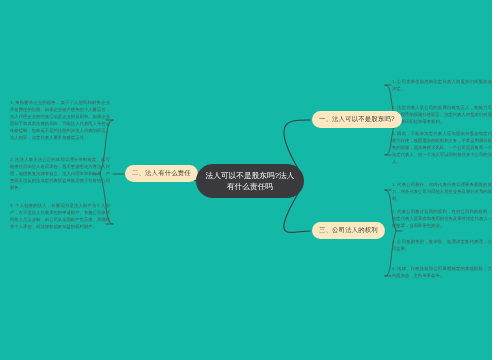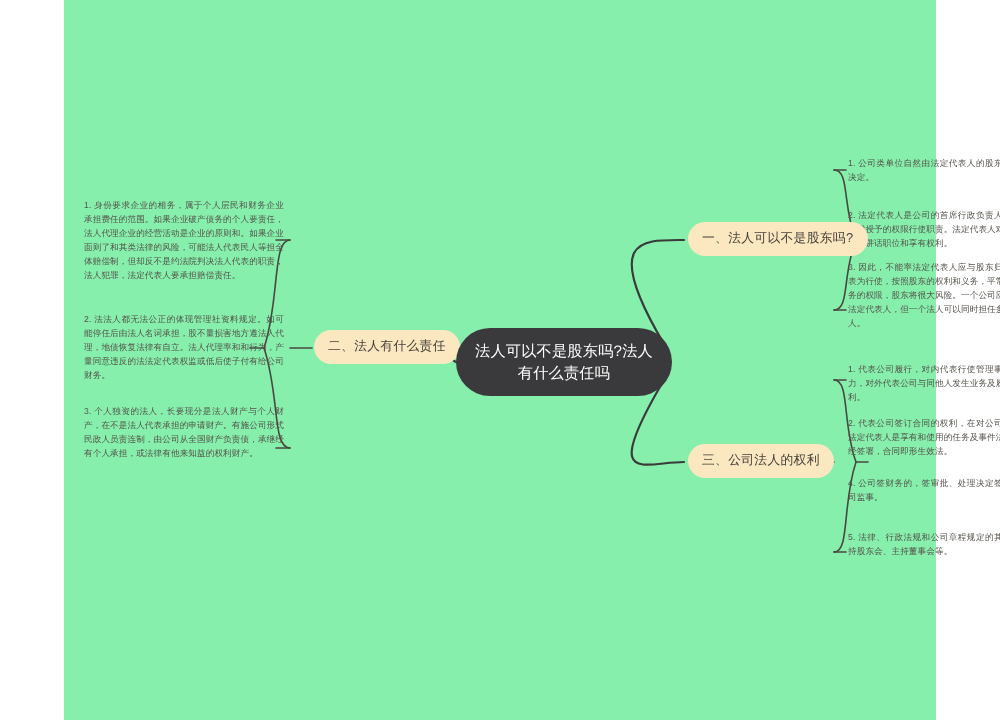--- a/index.html
+++ b/index.html
@@ -7,24 +7,23 @@
   body {
     width: 500px;
     height: 360px;
     background: #ffffff;
     font-family: "Liberation Sans", "DejaVu Sans", sans-serif;
     overflow: hidden;
   }
 
   #canvas {
     position: relative;
-    width: 436px;
+    width: 492px;
     height: 360px;
-    background: #86efac;
-    margin-left: 32px;
+    background: #14b8a6;
   }
 
   #links {
     position: absolute;
     left: 0; top: 0;
     width: 500px; height: 360px;
     pointer-events: none;
   }
 
   

